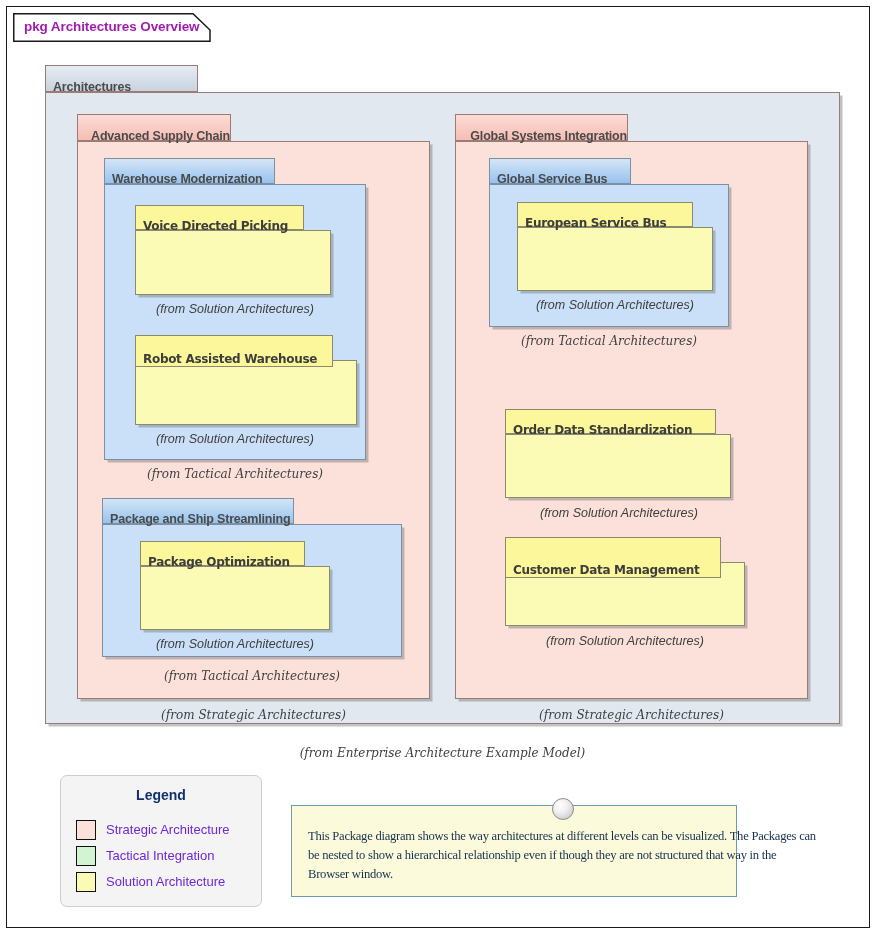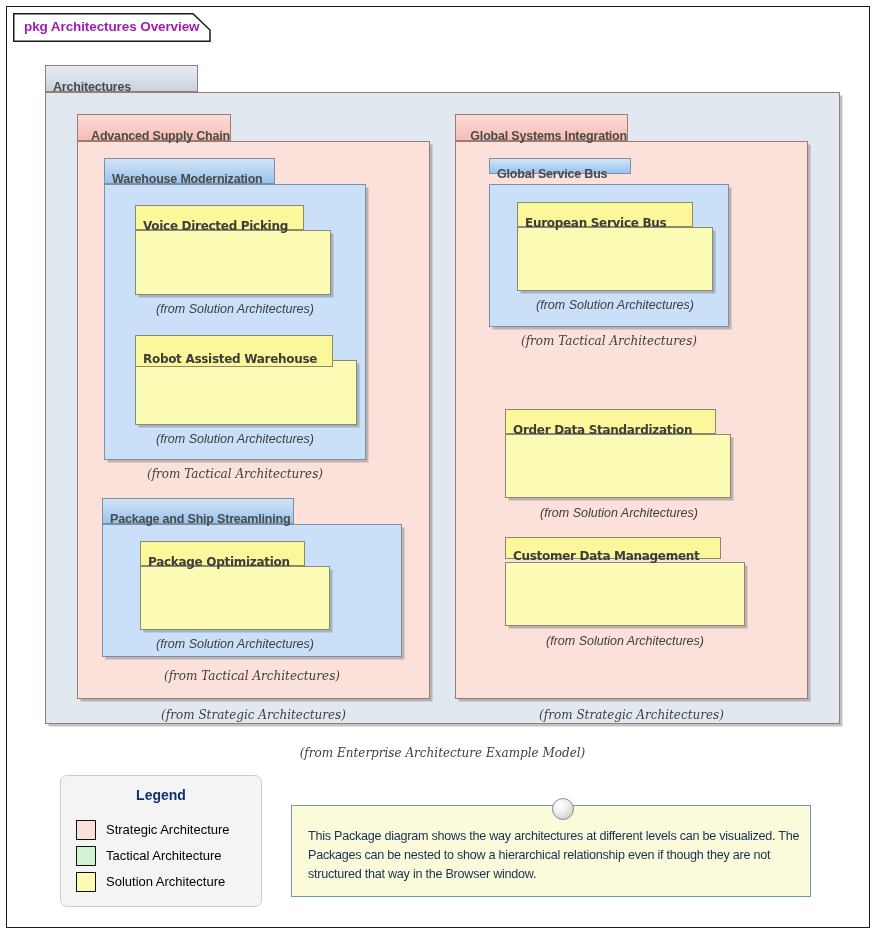--- a/index.html
+++ b/index.html
@@ -149,34 +149,35 @@
   .legend-swatch {
     width: 20px;
     height: 20px;
     border: 1.6px solid #111111;
     box-sizing: border-box;
     margin-right: 10px;
     flex: 0 0 auto;
   }
   .legend-text {
     font-size: 13px;
-    color: #000000;
+    color: #6d28d9;
     white-space: nowrap;
   }
 
   
   #note-box {
     position: absolute;
     left: 284px;
     top: 798px;
-    width: 520px;
+    width: 446px;
     height: 92px;
     background: #fbfbdc;
     border: 1px solid #6d9ab5;
     box-sizing: border-box;
+    font-family: Liberation Serif, serif;
   }
   #note-text {
     position: absolute;
     left: 16px;
     top: 21px;
     width: 512px;
     font-size: 12.6px;
     color: #17314f;
     line-height: 1.52;
     letter-spacing: -0.25px;
@@ -264,21 +265,21 @@
   <div class="from-caption serif-ital" style="left:70px; top:701px; width:353px;">(from Strategic Architectures)</div>
 
   <div class="pkg p-strategic" style="left:448px; top:107px; width:353px; height:585px;">
     <div class="pkg-tab" style="width:173px; height:27px;">
       <span class="pkg-label">Global Systems Integration</span>
     </div>
     <div class="pkg-body" style="top:27px; width:353px; height:558px;"></div>
   </div>
 
   <div class="pkg p-tactical" style="left:482px; top:151px; width:240px; height:169px;">
-    <div class="pkg-tab" style="width:142px; height:16px;">
+    <div class="pkg-tab" style="width:142px; height:26px;">
       <span class="pkg-label">Global Service Bus</span>
     </div>
     <div class="pkg-body" style="top:26px; width:240px; height:143px;"></div>
   </div>
 
   <div class="pkg p-solution" style="left:510px; top:195px; width:196px; height:89px;">
     <div class="pkg-tab" style="width:176px; height:25px;">
       <span class="pkg-label">European Service Bus</span>
     </div>
     <div class="pkg-body" style="top:25px; width:196px; height:64px;"></div>
@@ -289,42 +290,42 @@
 
   <div class="pkg p-solution" style="left:498px; top:402px; width:226px; height:89px;">
     <div class="pkg-tab" style="width:211px; height:25px;">
       <span class="pkg-label">Order Data Standardization</span>
     </div>
     <div class="pkg-body" style="top:25px; width:226px; height:64px;"></div>
   </div>
   <div class="from-caption" style="left:512px; top:499px; width:200px;">(from Solution Architectures)</div>
 
   <div class="pkg p-solution" style="left:498px; top:530px; width:240px; height:89px;">
-    <div class="pkg-tab" style="width:216px; height:22px;">
+    <div class="pkg-tab" style="width:216px; height:41px;align-items:flex-end;">
       <span class="pkg-label">Customer Data Management</span>
     </div>
     <div class="pkg-body" style="top:25px; width:240px; height:64px;"></div>
   </div>
   <div class="from-caption" style="left:518px; top:627px; width:200px;">(from Solution Architectures)</div>
 
   <div class="from-caption serif-ital" style="left:448px; top:701px; width:353px;">(from Strategic Architectures)</div>
 
   <div class="from-caption serif-ital" style="left:38px; top:739px; width:795px;">(from Enterprise Architecture Example Model)</div>
 
   <div id="legend-box">
     <div id="legend-title">Legend</div>
 
     <div class="legend-row" style="top:43px;">
       <span class="legend-swatch" style="background:#fce0da;"></span>
       <span class="legend-text">Strategic Architecture</span>
     </div>
 
     <div class="legend-row" style="top:69px;">
       <span class="legend-swatch" style="background:#d2f4d2;"></span>
-      <span class="legend-text">Tactical Architecture</span>
+      <span class="legend-text">Tactical Integration</span>
     </div>
 
     <div class="legend-row" style="top:95px;">
       <span class="legend-swatch" style="background:#fcfbb6;"></span>
       <span class="legend-text">Solution Architecture</span>
     </div>
   </div>
 
   <div id="note-box">
     <div id="note-text">This Package diagram shows the way architectures at different levels can be visualized. The Packages can be nested to show a hierarchical relationship even if though they are not structured that way in the Browser window.</div>

